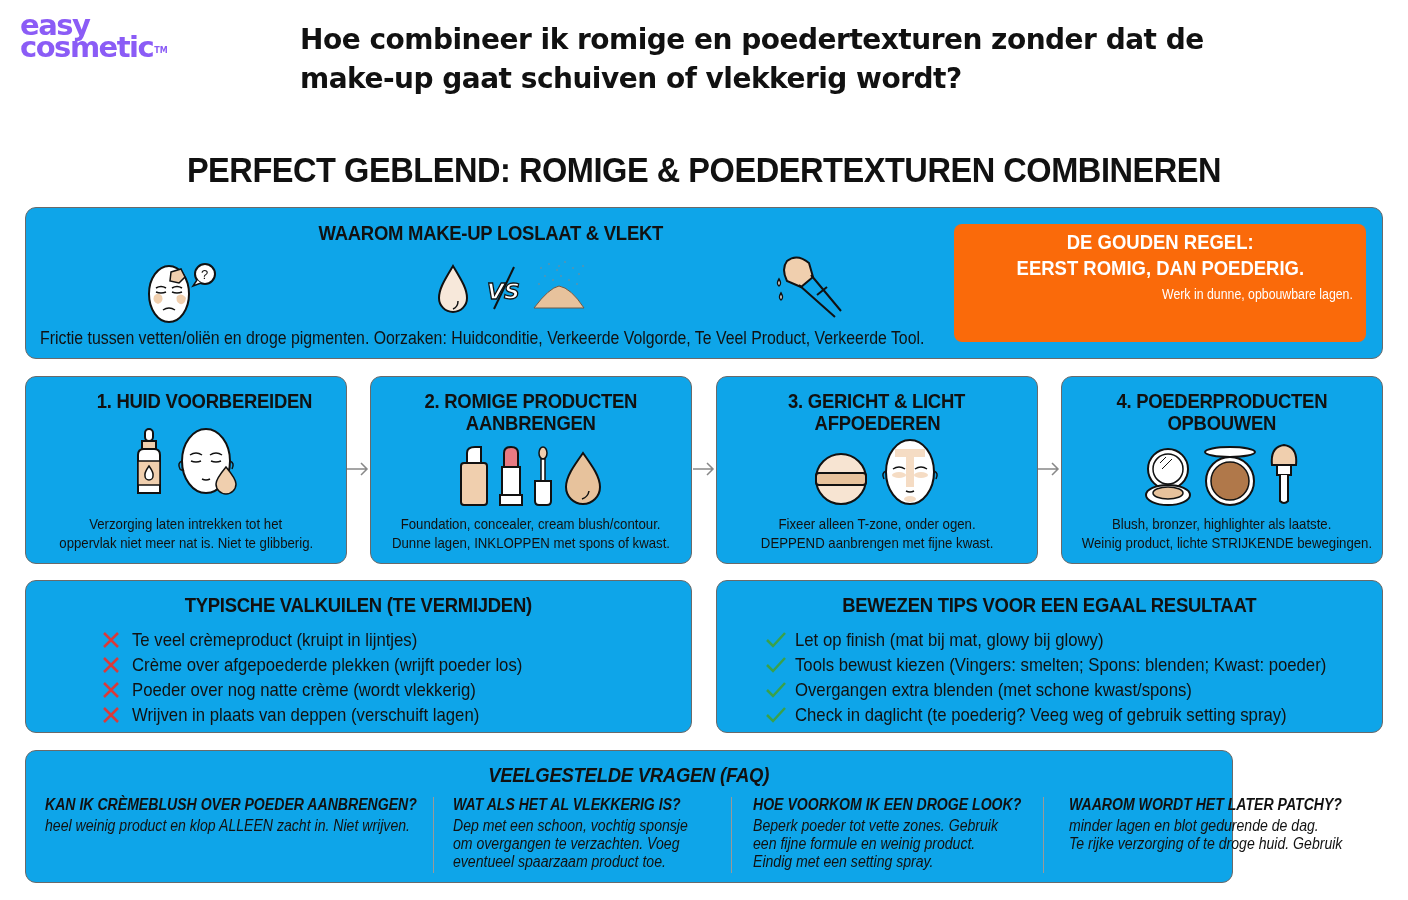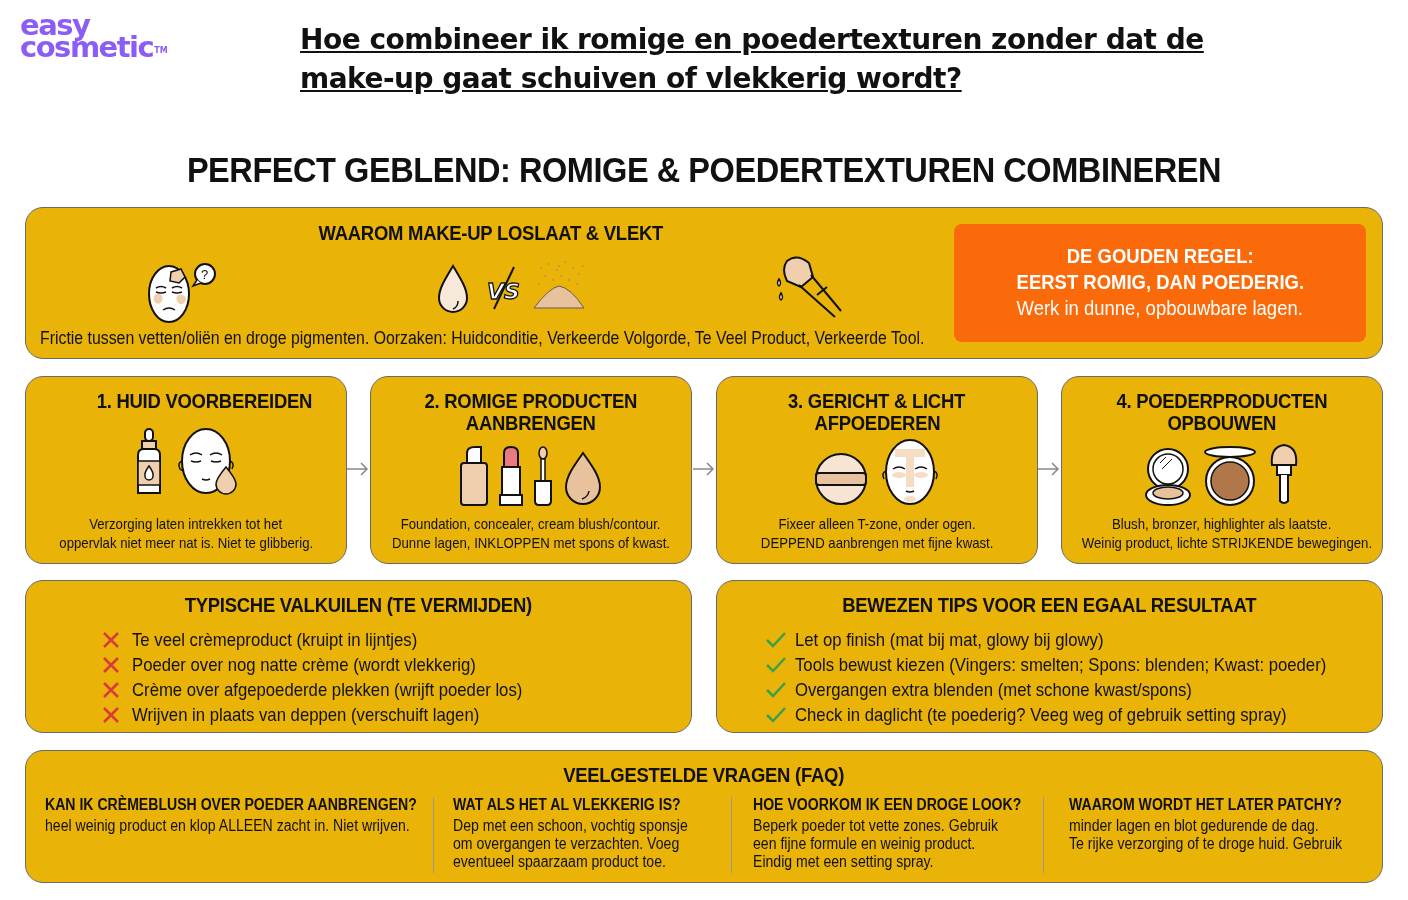--- a/index.html
+++ b/index.html
@@ -4,38 +4,38 @@
 <style>
   * { box-sizing: border-box; margin: 0; padding: 0; }
   html, body { width: 1408px; height: 900px; background: #ffffff; overflow: hidden; }
   body { position: relative; font-family: "Liberation Sans", sans-serif; color: #111; }
 
   .logo { position: absolute; left: 20px; top: 14px; font-family: "DejaVu Sans", sans-serif; font-weight: bold; color: #8b5cf6; line-height: 22px; letter-spacing: -1.5px; }
   .logo .l1 { font-size: 29px; display: block; }
   .logo .l2 { font-size: 29px; display: block; }
   .logo .tm { font-size: 8px; letter-spacing: 0; vertical-align: top; position: relative; top: 4px; margin-left: 1px; }
 
-  .question { position: absolute; left: 300px; top: 20px; width: 980px; font-family: "DejaVu Sans", sans-serif; font-weight: bold; font-size: 28px; line-height: 39px; color: #111; letter-spacing: -0.5px; text-decoration: underline; }
+  .question { position: absolute; left: 300px; top: 20px; width: 980px; font-family: "DejaVu Sans", sans-serif; font-weight: bold; font-size: 28px; line-height: 39px; color: #111; letter-spacing: -0.5px; }
 
   .main-title { position: absolute; left: 0; top: 150px; width: 1408px; text-align: center; font-family: "Liberation Sans", sans-serif; font-weight: bold; font-size: 35px; letter-spacing: -0.5px; color: #111; transform: scaleX(0.93); }
 
-  .card { position: absolute; border: 1.5px solid #6a6a6a; border-radius: 18px; background: #eab308; }
+  .card { position: absolute; border: 1.5px solid #6a6a6a; border-radius: 11px; background: #0ea5e9; }
   .card-title { font-weight: bold; text-align: center; font-size: 21px; line-height: 22px; color: #111; letter-spacing: -0.3px; }
   .cond { display: inline-block; transform: scaleX(0.88); transform-origin: center; white-space: nowrap; }
   .condl { display: inline-block; transform: scaleX(0.88); transform-origin: left; white-space: nowrap; }
 
   
   .why { left: 25px; top: 207px; width: 1358px; height: 152px; }
   .why .card-title { position: absolute; left: 0; width: 930px; top: 14px; }
   .why .icons { position: absolute; top: 45px; left: 0; width: 930px; height: 70px; }
   .why .desc { position: absolute; left: 14px; top: 120px; font-size: 18px; color: #111; }
 
-  .golden { position: absolute; left: 954px; top: 224px; width: 412px; height: 118px; background: #fa6a0a; border-radius: 8px; color: #fff; text-align: center; padding-top: 19px; }
+  .golden { position: absolute; left: 954px; top: 224px; width: 412px; height: 118px; background: #fa6a0a; border-radius: 8px; color: #fff; text-align: center; padding-top: 5px; }
   .golden .g1, .golden .g2 { font-weight: bold; font-size: 21px; line-height: 26px; display: block; }
-  .golden .g3 { font-size: 21px; line-height: 26px; display: block; }
+  .golden .g3 { font-size: 14px; line-height: 26px; display: block; text-align: right; }
 
   
   .step { top: 376px; width: 322px; height: 188px; }
   .step .card-title { margin-top: 13px; }
   .step .sicons { position: absolute; left: 0; right: 0; top: 60px; height: 70px; display: flex; justify-content: center; align-items: flex-end; gap: 10px; }
   .step.one .sicons { top: 50px; }
   .step .sdesc { position: absolute; left: 0; right: 0; top: 137px; text-align: center; font-size: 15px; line-height: 19px; color: #111; }
   .s1 { left: 25px; padding-left: 36px; } .s2 { left: 370px; } .s3 { left: 716px; } .s4 { left: 1061px; }
   .arrow { position: absolute; top: 460px; width: 24px; height: 18px; color: #888; }
 
@@ -43,21 +43,21 @@
   .pit { left: 25px; top: 580px; width: 667px; height: 153px; }
   .tips { left: 716px; top: 580px; width: 667px; height: 153px; }
   .pit .card-title, .tips .card-title { margin-top: 13px; }
   .list { position: absolute; top: 46px; }
   .pit .list { left: 76px; }
   .tips .list { left: 48px; }
   .li { height: 25px; font-size: 19px; line-height: 25px; display: flex; align-items: center; color: #111; }
   .li .mk { width: 30px; flex: 0 0 30px; display: flex; align-items: center; }
 
   
-  .faq { left: 25px; top: 750px; width: 1358px; height: 133px; }
+  .faq { left: 25px; top: 750px; width: 1208px; height: 133px; font-style: italic; }
   .faq .card-title { margin-top: 13px; }
   .faq-col { position: absolute; top: 44px; }
   .faq-col .q { font-weight: bold; font-size: 16px; line-height: 20px; color: #111; }
   .faq-col .a { font-size: 16px; line-height: 18px; color: #111; margin-top: 2px; }
   .vsep { position: absolute; top: 46px; width: 1px; height: 76px; background: #999; }
 </style>
 </head>
 <body>
 
 <div class="logo">
@@ -266,29 +266,29 @@
           </svg>
         </span>
         <span class="condl">Te veel crèmeproduct (kruipt in lijntjes)</span>
       </div>
     <div class="li">
         <span class="mk">
           <svg width="18" height="18" viewBox="0 0 18 18">
             <path d="M2 2 L16 16 M16 2 L2 16" stroke="#d93a3a" stroke-width="2.5"></path>
           </svg>
         </span>
-        <span class="condl">Poeder over nog natte crème (wordt vlekkerig)</span>
+        <span class="condl">Crème over afgepoederde plekken (wrijft poeder los)</span>
       </div>
     <div class="li">
         <span class="mk">
           <svg width="18" height="18" viewBox="0 0 18 18">
             <path d="M2 2 L16 16 M16 2 L2 16" stroke="#d93a3a" stroke-width="2.5"></path>
           </svg>
         </span>
-        <span class="condl">Crème over afgepoederde plekken (wrijft poeder los)</span>
+        <span class="condl">Poeder over nog natte crème (wordt vlekkerig)</span>
       </div>
     <div class="li">
         <span class="mk">
           <svg width="18" height="18" viewBox="0 0 18 18">
             <path d="M2 2 L16 16 M16 2 L2 16" stroke="#d93a3a" stroke-width="2.5"></path>
           </svg>
         </span>
         <span class="condl">Wrijven in plaats van deppen (verschuift lagen)</span>
       </div>
   </div>

